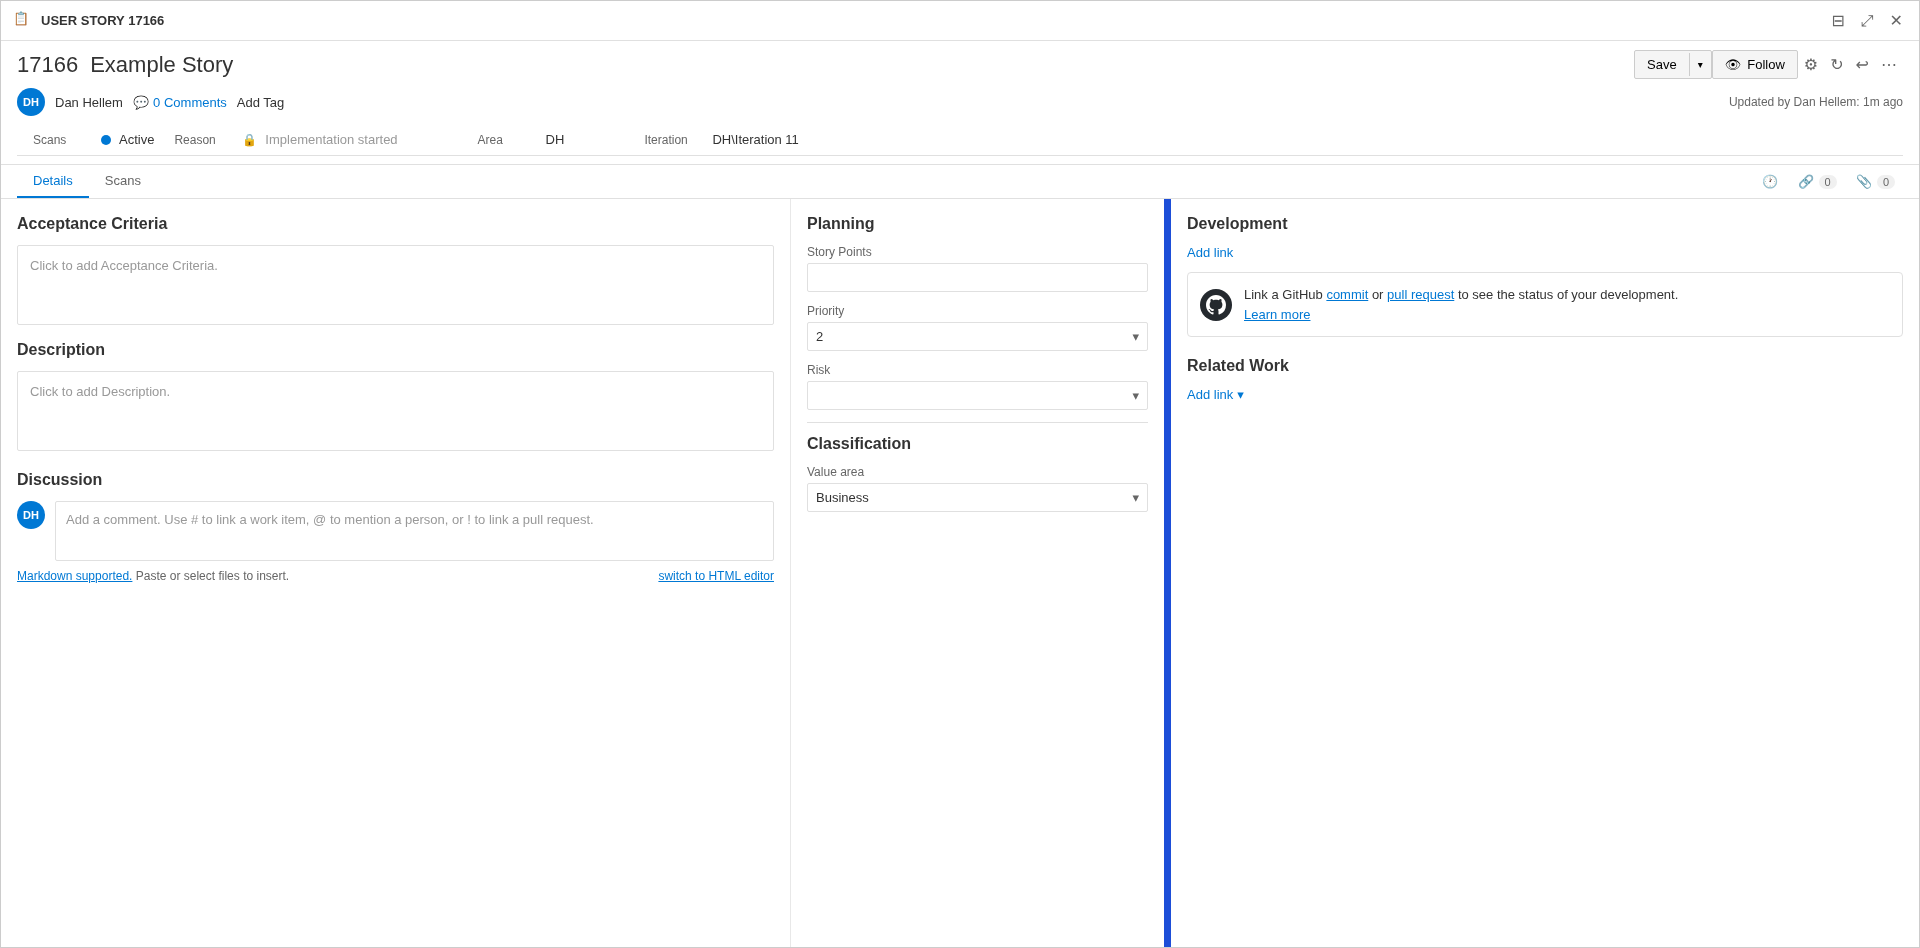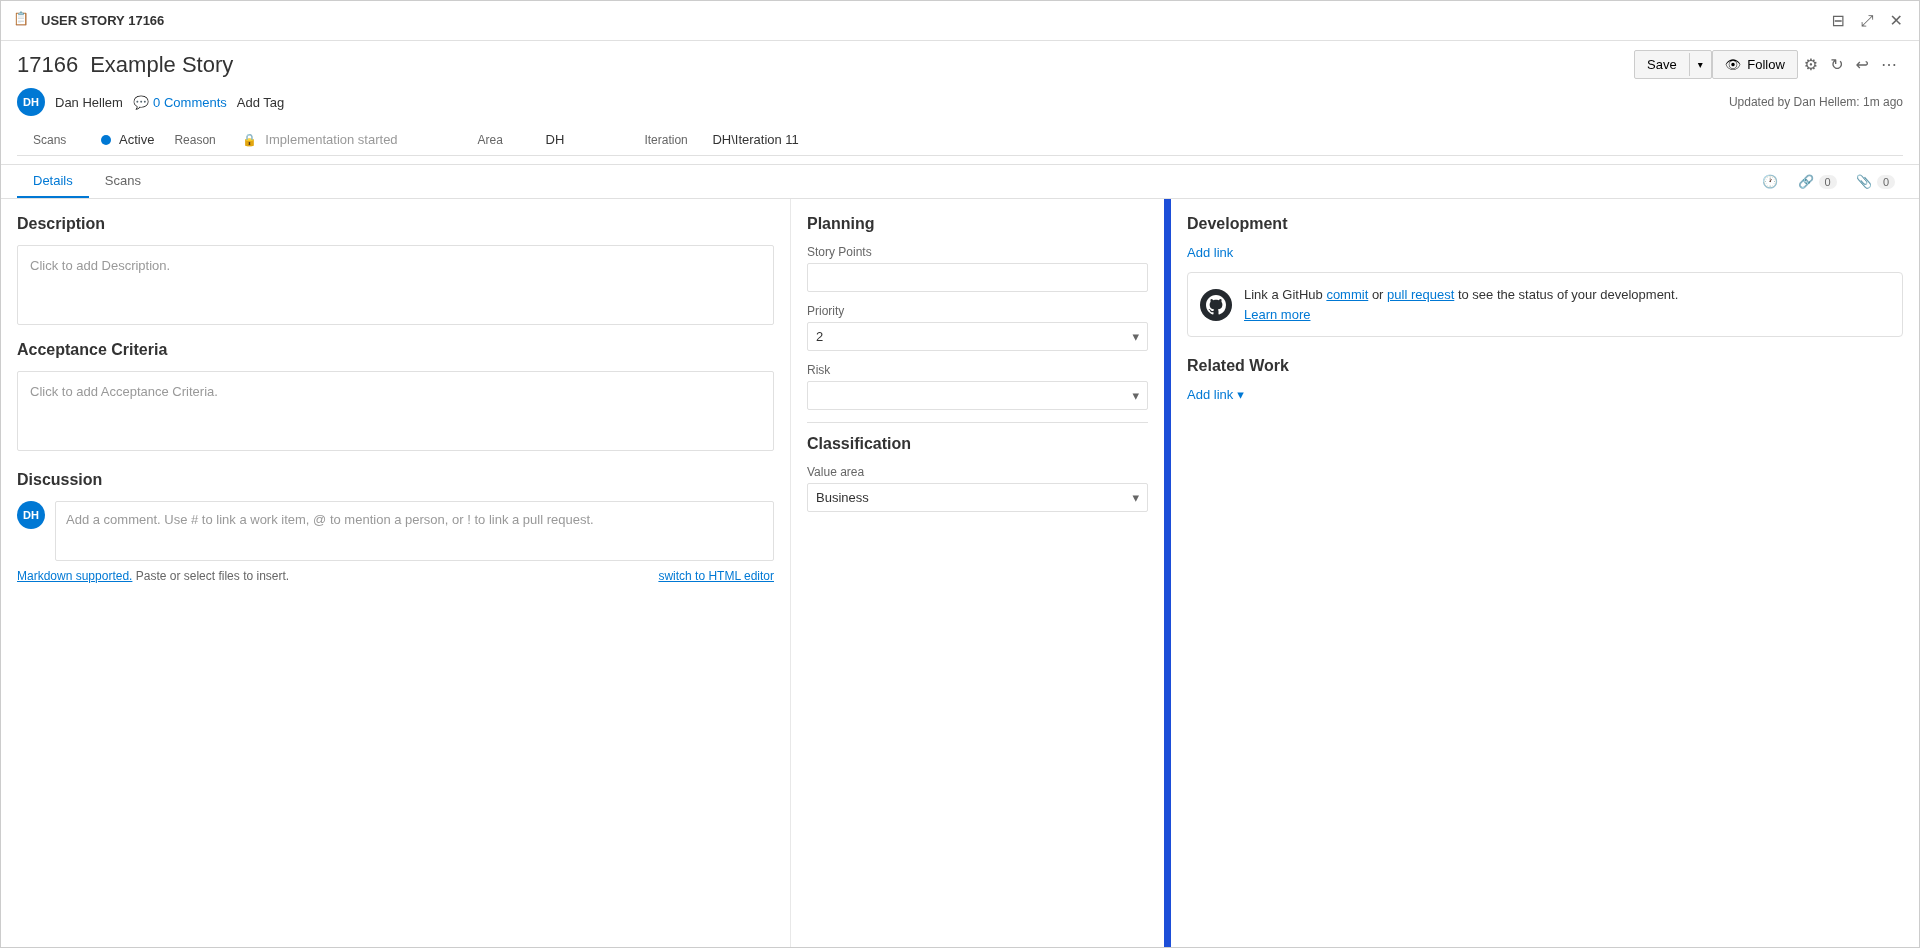--- a/index.html
+++ b/index.html
@@ -179,27 +179,27 @@
         <span>📎</span>
         <span class="badge">0</span>
       </button>
     </div>
   </div>
 
   <div class="main-content">
 
     <div class="left-panel">
       <div>
+        <div class="section-title">Acceptance Criteria</div>
+        <div class="text-area-placeholder">Click to add Acceptance Criteria.</div>
+      </div>
+
+      <div>
         <div class="section-title">Description</div>
         <div class="text-area-placeholder">Click to add Description.</div>
-      </div>
-
-      <div>
-        <div class="section-title">Acceptance Criteria</div>
-        <div class="text-area-placeholder">Click to add Acceptance Criteria.</div>
       </div>
 
       <div class="discussion-section">
         <div class="section-title">Discussion</div>
         <div class="comment-row">
           <div class="avatar">
             <span>DH</span>
           </div>
           <div class="comment-input">Add a comment. Use # to link a work item, @ to mention a person, or ! to link a pull request.</div>
         </div>

